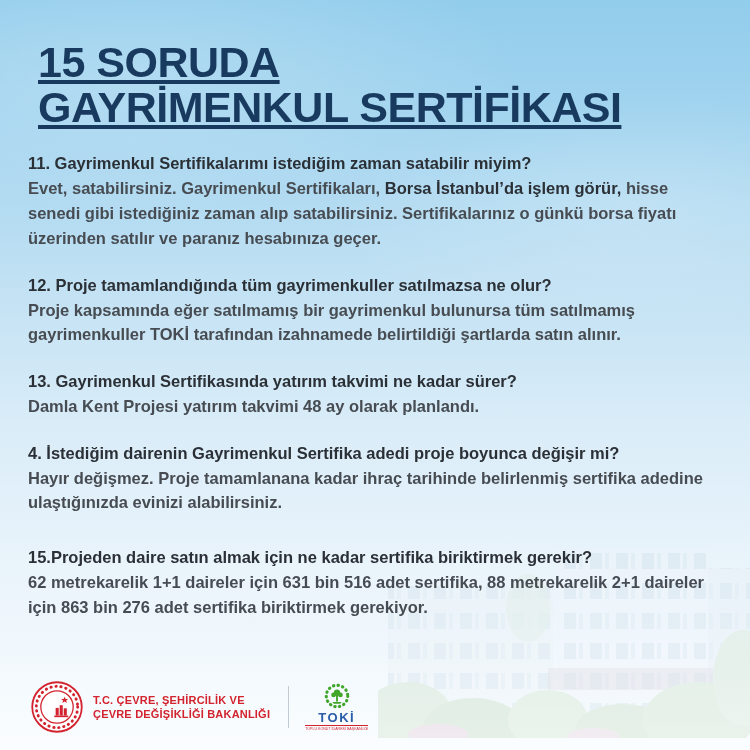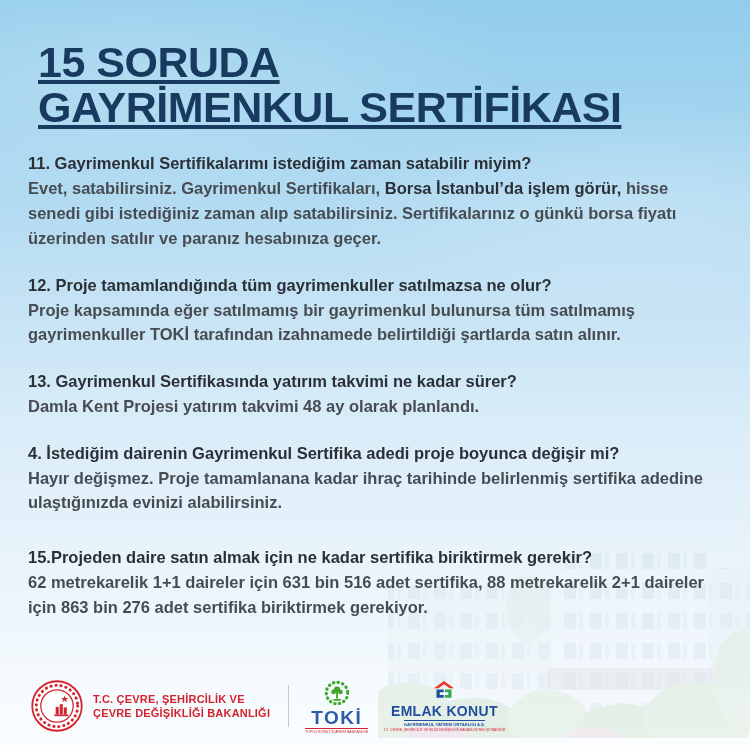--- a/index.html
+++ b/index.html
@@ -22,21 +22,21 @@
   .qa{margin:23px 28px 0;width:678px;font-size:16.5px;line-height:1.5;}
   .qa.last{margin-top:31px;}
   .qa-h{margin:0;font-size:16.5px;line-height:1.45;color:#2b3036;font-weight:bold;}
   .qa-a{margin:0;font-weight:bold;}
   .qa-a b{color:#2b3036;}
   .footer{position:absolute;left:30px;bottom:16px;display:flex;align-items:center;}
   .ministry{display:flex;align-items:center;}
   .ministry-text{color:#d2232e;font-weight:bold;font-size:11px;line-height:1.3;letter-spacing:.2px;margin-left:9px;white-space:nowrap;}
   .divider{width:1px;height:42px;background:#c2cbd2;margin:0 16px 0 18px;}
   .logo-col{display:flex;flex-direction:column;align-items:center;}
-  .toki-label{color:#2a5ca8;font-weight:bold;font-size:19px;letter-spacing:1.5px;margin-top:1px;line-height:1;}
+  .toki-label{color:#2a5ca8;font-weight:bold;font-size:13px;letter-spacing:1.5px;margin-top:1px;line-height:1;}
   .toki-sub{color:#d2232e;font-size:3.6px;line-height:1.2;white-space:nowrap;border-top:1px solid #d2232e;padding-top:1px;margin-top:1px;}
   .emlak{margin-left:15px;}
   .emlak-label{color:#1f4e9c;font-weight:bold;font-size:14px;letter-spacing:.3px;line-height:1;margin-top:2px;white-space:nowrap;}
   .emlak-sub1{color:#1f4e9c;font-size:4.2px;font-weight:bold;line-height:1.4;white-space:nowrap;border-top:1px solid #1f4e9c;margin-top:2px;padding-top:1px;}
   .emlak-sub2{color:#d2232e;font-size:3.4px;line-height:1.2;white-space:nowrap;}
 </style>
 </head>
 <body>
 
 <div class="poster">
@@ -129,25 +129,15 @@
         <circle cx="15" cy="11.5" r="3.4" fill="#41a62a"></circle>
         <circle cx="11.3" cy="13.8" r="2.5" fill="#41a62a"></circle>
         <circle cx="18.7" cy="13.8" r="2.5" fill="#41a62a"></circle>
         <rect x="14" y="13.5" width="2" height="7.5" fill="#41a62a"></rect>
         <path d="M10 21.5 h10 l-1.6 1.8 h-6.8 Z" fill="#41a62a"></path>
       </svg>
       <div class="toki-label">TOKİ</div>
       <div class="toki-sub">TOPLU KONUT İDARESİ BAŞKANLIĞI</div>
     </div>
 
-    <div class="logo-col emlak">
-      <svg width="26" height="22" viewBox="0 0 26 22">
-        <path d="M3 8.2 L13 1 L23 8.2 L18.6 8.2 L13 4.2 L7.4 8.2 Z" fill="#e8392f"></path>
-        <path d="M5.5 9.5 h7.2 v2.8 h-4 v2.6 h4 v2.9 h-7.2 Z" fill="#1f4e9c"></path>
-        <path d="M13.9 9.5 h6.6 v8.3 h-6.6 v-2.9 h3.4 v-2.6 h-3.4 Z" fill="#37a94c"></path>
-      </svg>
-      <div class="emlak-label">EMLAK KONUT</div>
-      <div class="emlak-sub1">GAYRİMENKUL YATIRIM ORTAKLIĞI A.Ş.</div>
-      <div class="emlak-sub2">T.C. ÇEVRE, ŞEHİRCİLİK VE İKLİM DEĞİŞİKLİĞİ BAKANLIĞI’NIN İŞTİRAKİDİR</div>
-    </div>
 
   </div>
 </div>
 
 </body></html>

